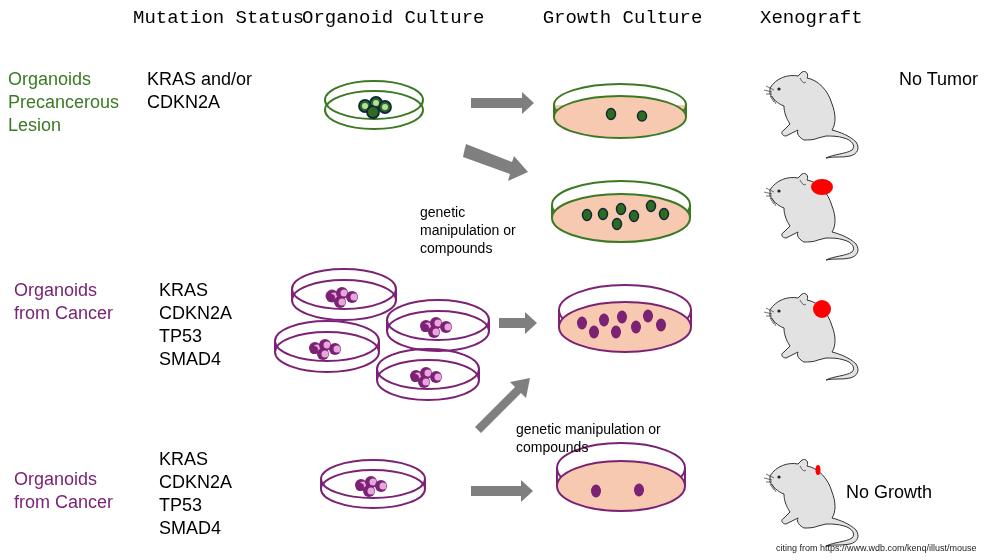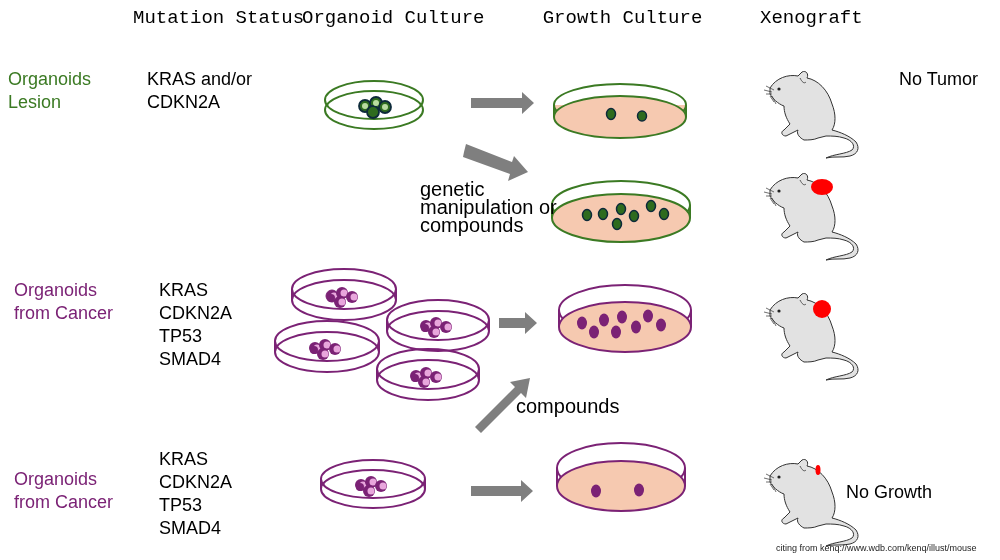--- a/index.html
+++ b/index.html
@@ -4,21 +4,21 @@
 <style>
   html, body { margin: 0; padding: 0; background: #ffffff; }
   body { width: 1000px; height: 560px; position: relative; overflow: hidden;
          font-family: "Liberation Sans", sans-serif; color: #000; }
   .t { position: absolute; white-space: nowrap; }
   .hdr { font-size: 19px; font-family: Liberation Mono, monospace; }
   .mut { font-size: 18px; line-height: 23px; }
   .lbl { font-size: 18px; line-height: 23px; text-align: left; }
   .green { color: #3b7a23; }
   .purple { color: #7b2275; }
-  .small { font-size: 20px; line-height: 18px; }
+  .small { font-size: 14px; line-height: 18px; margin-top: 23px; }
   .out { font-size: 18px; }
   .cite { font-size: 9px; color: #222; }
   svg.art { position: absolute; left: 0; top: 0; }
 </style>
 </head>
 <body>
 
 <svg class="art" width="1000" height="560" viewBox="0 0 1000 560">
   <defs>
     <g id="mouse">
@@ -209,20 +209,21 @@
 
 <div class="t hdr" style="left:133px; top:7px;">Mutation Status</div>
 <div class="t hdr" style="left:302px; top:7px;">Organoid Culture</div>
 <div class="t hdr" style="left:520px; top:7px; width:205px; text-align:center; line-height:23px;">
   <div>Growth Culture</div>
 </div>
 <div class="t hdr" style="left:728px; top:7px;margin-left:32px;">Xenograft</div>
 
 <div class="t lbl green" style="left:8px; top:68px; width:124px;">
   <div>Organoids</div>
+  <div>Precancerous</div>
   <div>Lesion</div>
 </div>
 <div class="t mut" style="left:125px; top:68px;margin-left:22px;">
   <div>KRAS and/or</div>
   <div>CDKN2A</div>
 </div>
 <div class="t small" style="left:420px; top:180px;">
   <div>genetic</div>
   <div>manipulation or</div>
   <div>compounds</div>
@@ -233,28 +234,29 @@
   <div>Organoids</div>
   <div>from Cancer</div>
 </div>
 <div class="t mut" style="left:159px; top:279px;">
   <div>KRAS</div>
   <div>CDKN2A</div>
   <div>TP53</div>
   <div>SMAD4</div>
 </div>
 <div class="t small" style="left:516px; top:397px;">
+  <div>genetic manipulation or</div>
   <div>compounds</div>
 </div>
 
 <div class="t lbl purple" style="left:14px; top:468px; width:118px;">
   <div>Organoids</div>
   <div>from Cancer</div>
 </div>
 <div class="t mut" style="left:159px; top:448px;">
   <div>KRAS</div>
   <div>CDKN2A</div>
   <div>TP53</div>
   <div>SMAD4</div>
 </div>
 <div class="t out" style="left:846px; top:482px;">No Growth</div>
 
-<div class="t cite" style="left:776px; top:543px;">citing from kenq://www.wdb.com/kenq/illust/mouse</div>
+<div class="t cite" style="left:776px; top:543px;">citing from https://www.wdb.com/kenq/illust/mouse</div>
 
 </body></html>

